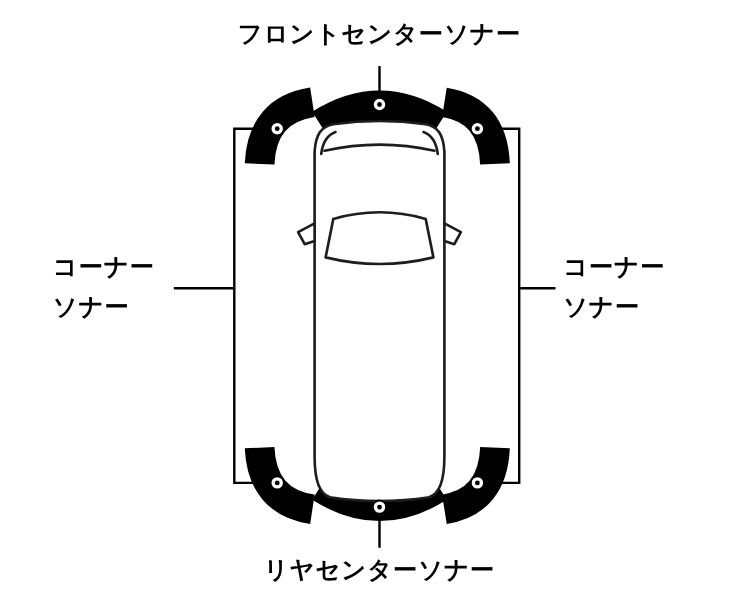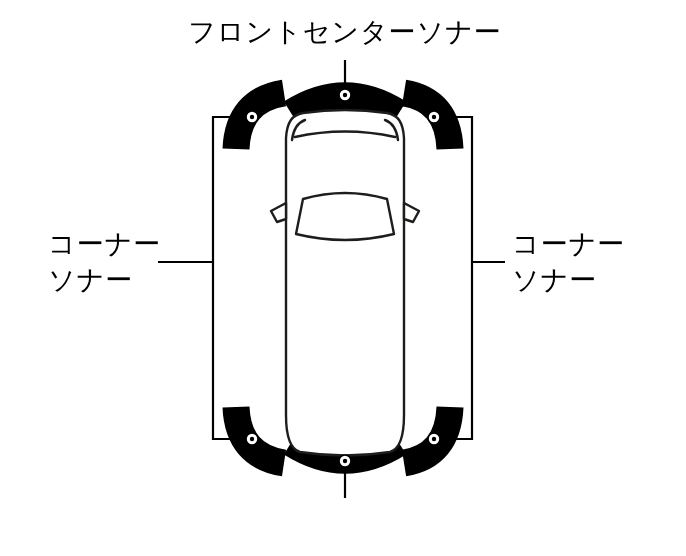--- a/index.html
+++ b/index.html
@@ -15,22 +15,22 @@
     overflow: hidden;
   }
   .stage svg {
     position: absolute;
     left: 0;
     top: 0;
   }
   .label {
     position: absolute;
     font-family: "DejaVu Sans", "Liberation Sans", sans-serif;
-    font-weight: normal;
-    font-size: 27px;
+    font-weight: bold;
+    font-size: 22px;
     line-height: 36px;
     color: #000000;
     white-space: nowrap;
     letter-spacing: 1px;
   }
   .label-top    { left: 345px; top: 14px;  transform: translateX(-50%); }
   .label-bottom { left: 345px; top: 501px; transform: translateX(-50%); }
   .label-left   { left: 48px;  top: 226px; }
   .label-right  { left: 512px; top: 226px; }
 </style>
@@ -104,14 +104,15 @@
   <div class="label label-left">
     <div>コーナー</div>
     <div>ソナー</div>
   </div>
 
   <div class="label label-right">
     <div>コーナー</div>
     <div>ソナー</div>
   </div>
 
+  <div class="label label-bottom">リヤセンターソナー</div>
 
 </div>
 
 </body></html>

